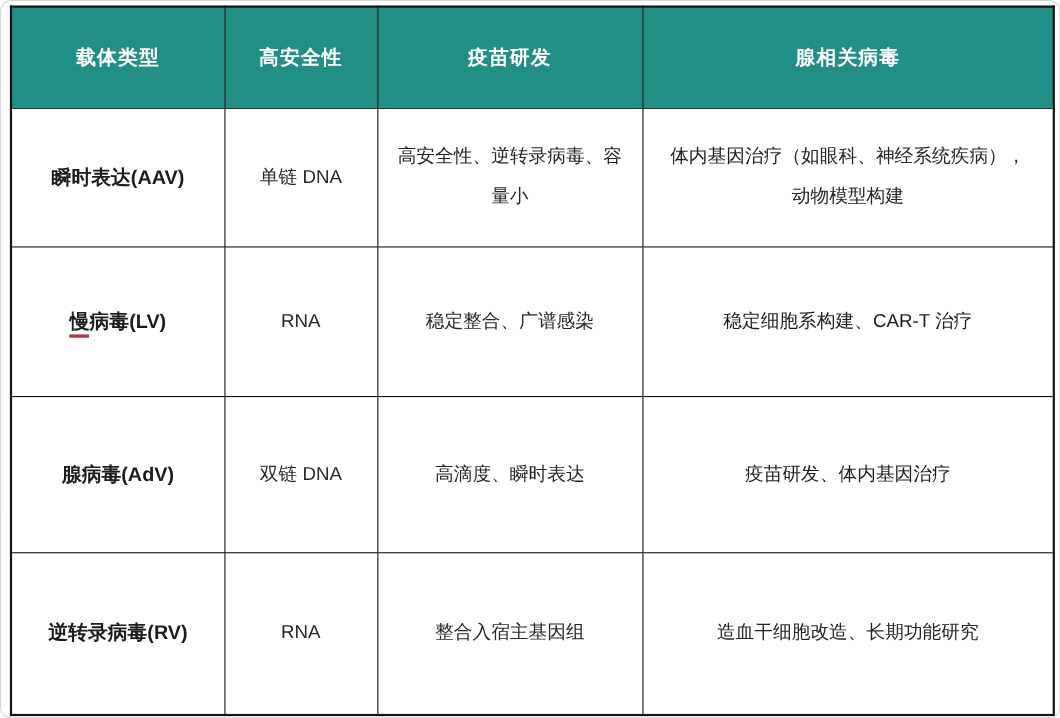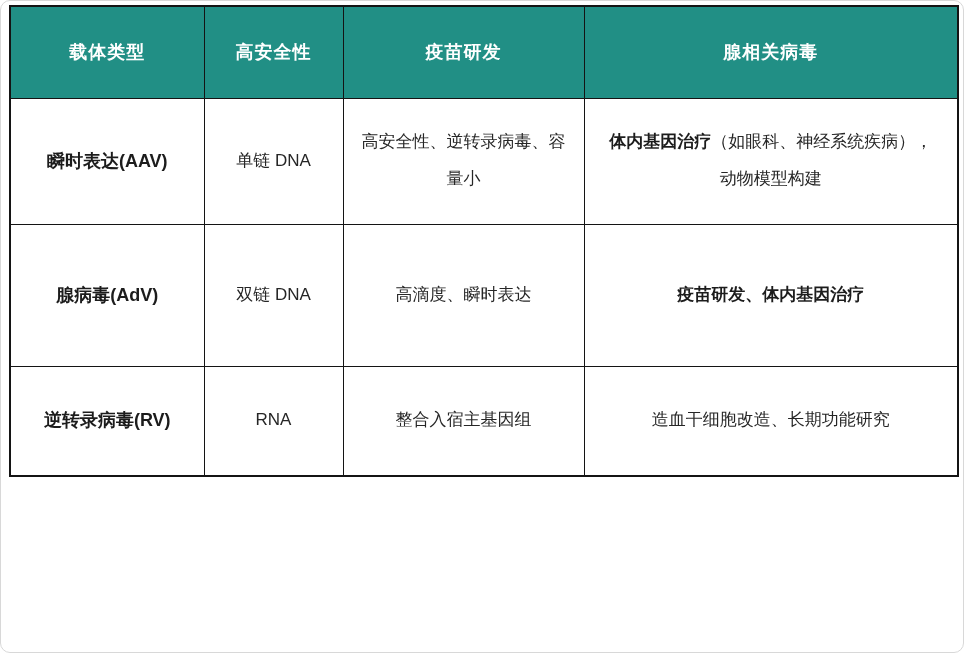--- a/index.html
+++ b/index.html
@@ -48,33 +48,33 @@
     letter-spacing: 1px;
   }
   .vector-table td {
     font-size: 17px;
     line-height: 2.15;
     color: var(--body-text);
   }
   tr.r1 td { height: 126px; }
   tr.r2 td { height: 136px; }
   tr.r3 td { height: 142px; }
-  tr.r4 td { height: 110px; }
+  tr.r4 td { height: 148px; }
   td.name-cell {
     font-weight: bold;
     font-size: 18px;
     color: #1c1c1c;
   }
   .u-red {
     display: inline-block;
     line-height: 1.25;
     border-bottom: 3px solid var(--spellcheck-underline);
     padding-bottom: 1px;
   }
-  .app-bold { font-weight: bold; color: #1c1c1c; }
+  .app-bold { font-weight: normal; color: #1c1c1c; }
 </style>
 </head>
 <body>
 
 <div class="page">
   <table class="vector-table">
     <colgroup>
       <col style="width:194px">
       <col style="width:139px">
       <col style="width:241px">
@@ -88,20 +88,26 @@
         <th>腺相关病毒</th>
       </tr>
     </thead>
     <tbody>
       <tr class="r1">
         <td class="name-cell"><span class="u-red"></span><span>瞬时表达(AAV)</span></td>
         <td>单链 DNA</td>
         <td>高安全性、逆转录病毒、容量小</td>
         <td><span class="app-bold">体内基因治疗</span><span>（如眼科、神经系统疾病），动物模型构建</span></td>
       </tr>
+      <tr class="r2">
+        <td class="name-cell"><span class="u-red">慢</span><span>病毒(LV)</span></td>
+        <td>RNA</td>
+        <td>稳定整合、广谱感染</td>
+        <td><span class="app-bold">稳定细胞系构建、CAR-T 治疗</span><span></span></td>
+      </tr>
       <tr class="r3">
         <td class="name-cell"><span class="u-red"></span><span>腺病毒(AdV)</span></td>
         <td>双链 DNA</td>
         <td>高滴度、瞬时表达</td>
         <td><span class="app-bold">疫苗研发、体内基因治疗</span><span></span></td>
       </tr>
       <tr class="r4">
         <td class="name-cell"><span class="u-red"></span><span>逆转录病毒(RV)</span></td>
         <td>RNA</td>
         <td>整合入宿主基因组</td>

